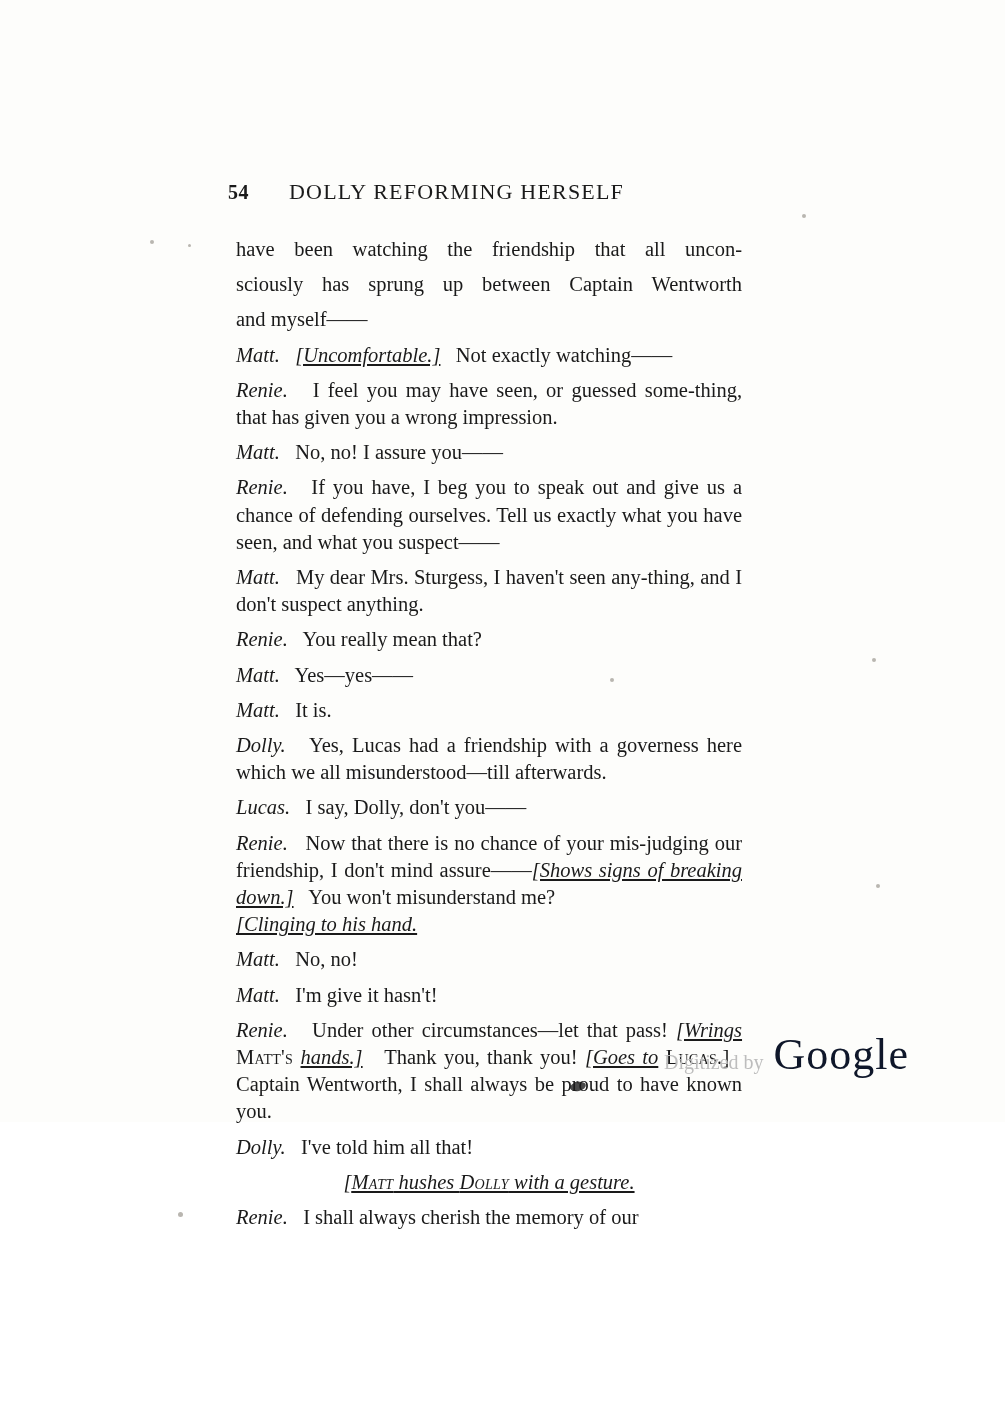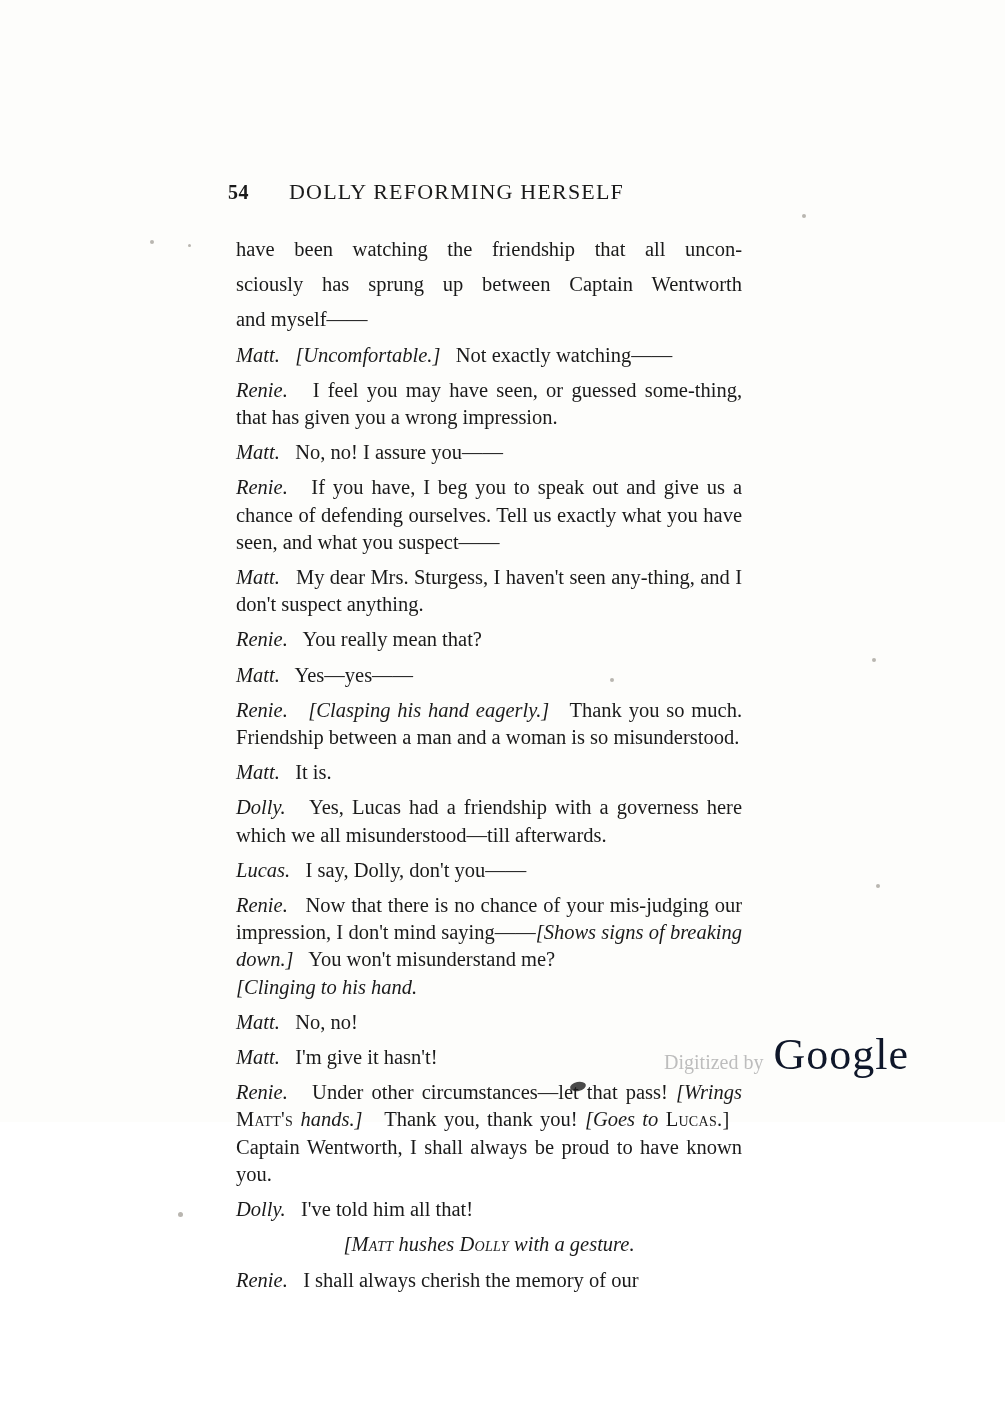--- a/index.html
+++ b/index.html
@@ -59,20 +59,21 @@
   }
   .spkr {
     font-style: italic;
   }
   .sc {
     font-variant: small-caps;
     letter-spacing: 0.3px;
   }
   .stage {
     font-style: italic;
+    text-decoration: underline;
   }
   .right-stage {
     display: block;
     text-align: right;
   }
   .center-stage {
     display: block;
     text-align: center;
     text-indent: 0;
   }
@@ -174,44 +175,39 @@
     <p class="para-indent last-left">
       <span class="spkr">Renie.</span>
       <span>&nbsp; </span><span>You really mean that?</span>
     </p>
 
     <p class="para-indent last-left">
       <span class="spkr">Matt.</span>
       <span>&nbsp; </span><span>Yes—yes——</span>
     </p>
 
-    <p class="para-indent last-left">
-      <span class="spkr">Renie.</span>
-      <span>&nbsp; </span><span class="stage">[Clasping his hand eagerly.]</span>
-      <span>&nbsp; </span><span>Thank you so much. Friendship between a man and a woman is so misunderstood.</span>
-    </p>
 
     <p class="para-indent last-left">
       <span class="spkr">Matt.</span>
       <span>&nbsp; </span><span>It is.</span>
     </p>
 
     <p class="para-indent last-left">
       <span class="spkr">Dolly.</span>
       <span>&nbsp; </span><span>Yes, Lucas had a friendship with a governess here which we all misunderstood—till afterwards.</span>
     </p>
 
     <p class="para-indent last-left">
       <span class="spkr">Lucas.</span>
       <span>&nbsp; </span><span>I say, Dolly, don't you——</span>
     </p>
 
     <p class="para-indent last-left">
       <span class="spkr">Renie.</span>
-      <span>&nbsp; </span><span>Now that there is no chance of your mis-judging our impression, I don't mind saying——</span><span class="stage">[Shows signs of breaking down.]</span>
+      <span>&nbsp; </span><span>Now that there is no chance of your mis-judging our friendship, I don't mind assure——</span><span class="stage">[Shows signs of breaking down.]</span>
       <span>&nbsp; </span><span>You won't misunderstand me?</span>
       <span class="right-stage stage">[Clinging to his hand.</span>
     </p>
 
     <p class="para-indent last-left">
       <span class="spkr">Matt.</span>
       <span>&nbsp; </span><span>No, no!</span>
     </p>
 
 

